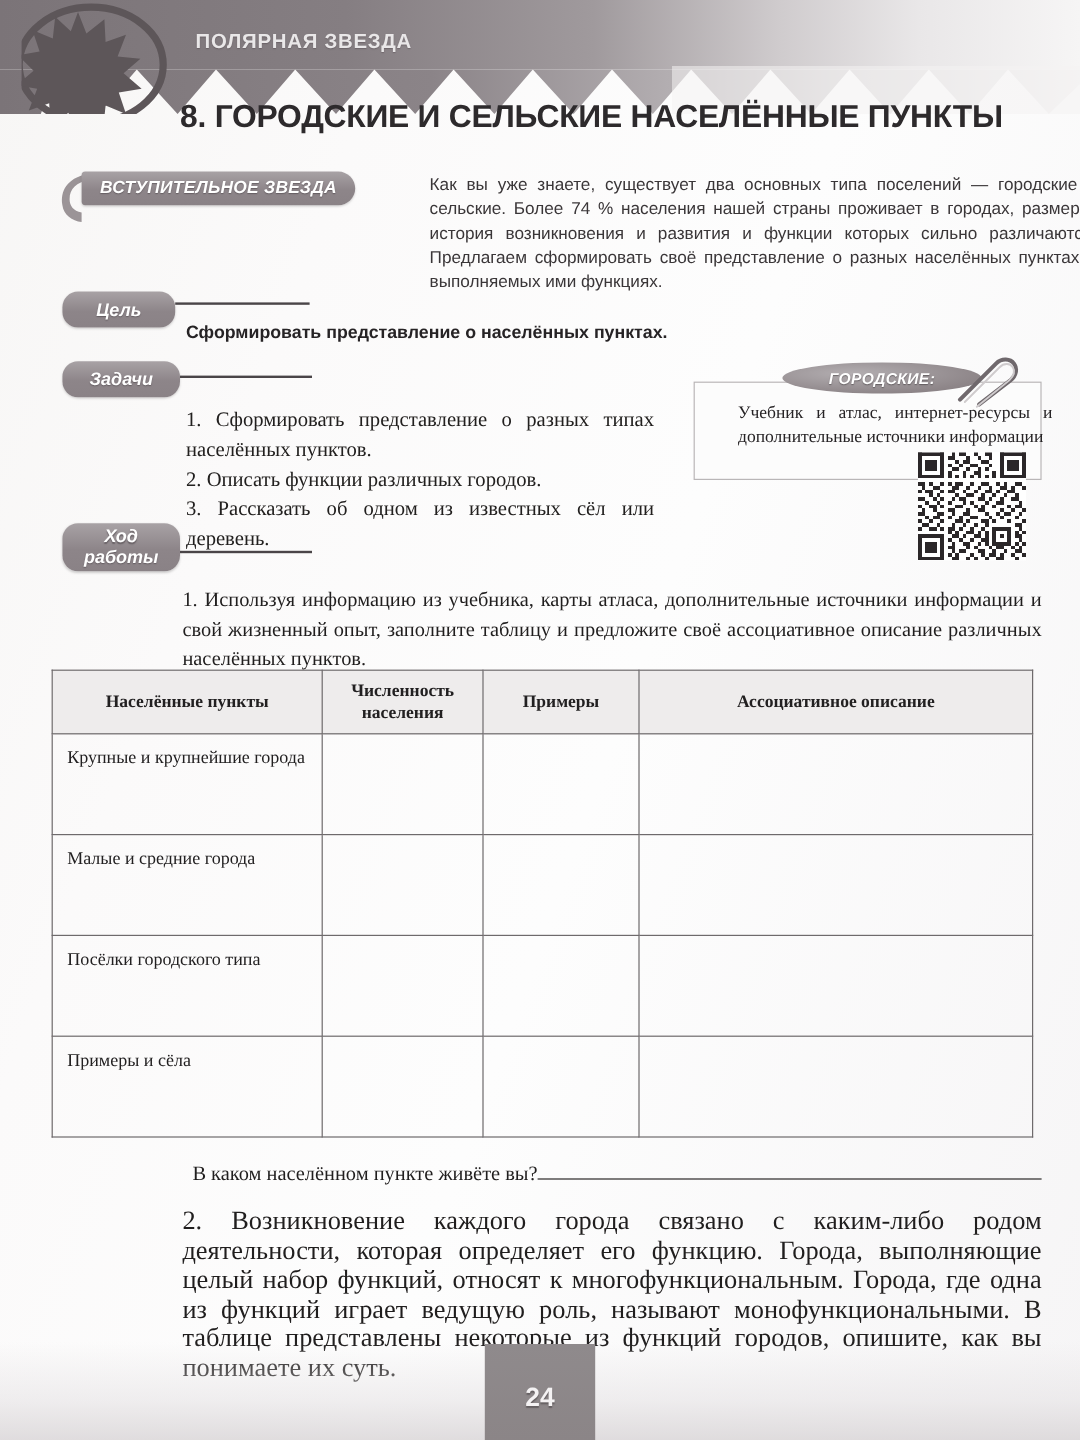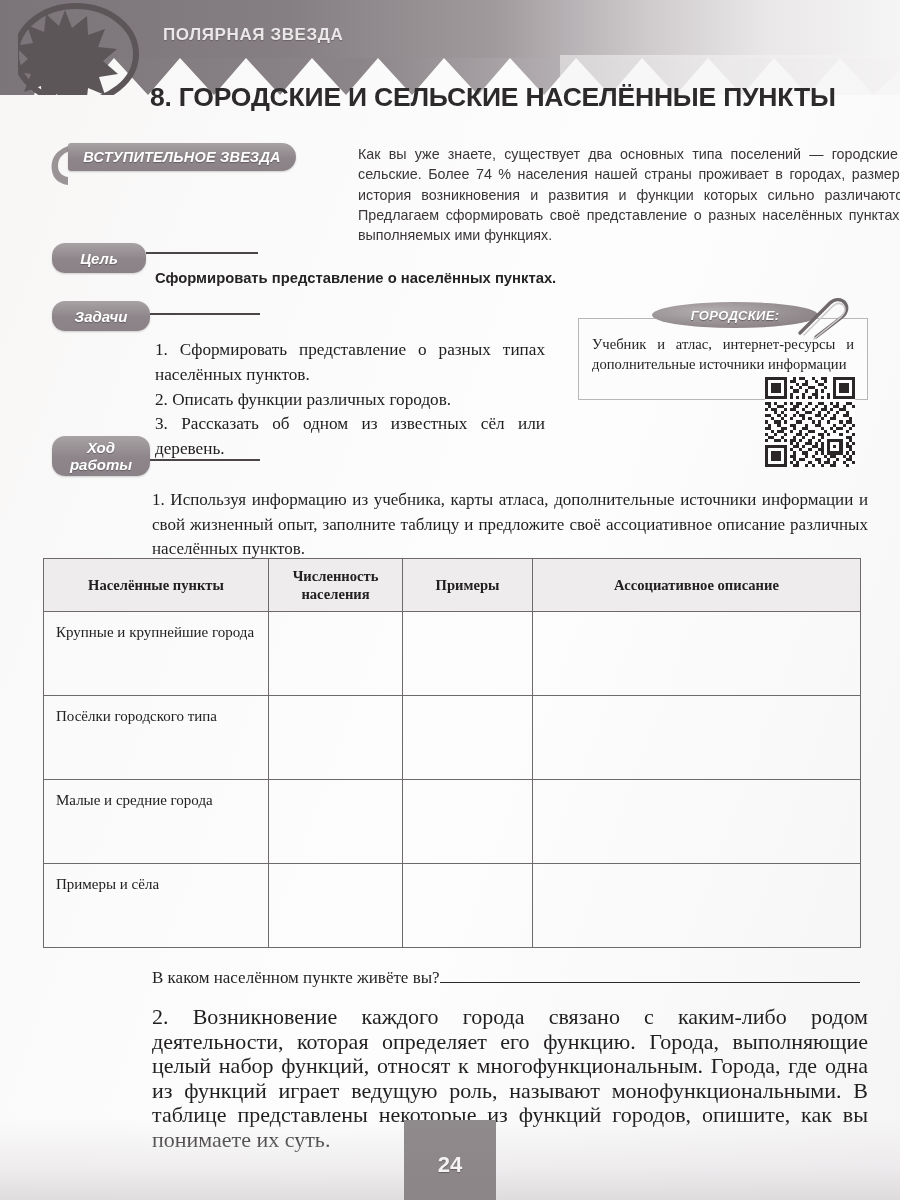--- a/index.html
+++ b/index.html
@@ -124,21 +124,21 @@
     display: flex; align-items: center; justify-content: center;
     color: #fff;
     font-family: "Liberation Sans", sans-serif;
     font-weight: bold; font-style: italic;
     font-size: 13px;
     letter-spacing: 0.3px;
     text-shadow: 0 1px 1px rgba(40,35,38,.5);
   }
   .clip { position: absolute; left: 790px; top: 293px; }
   .useful-text {
-    position: absolute; left: 592px; top: 334px; width: 262px;
+    position: absolute; left: 615px; top: 334px; width: 262px;
     font-size: 14.6px;
     line-height: 20px;
     color: #262325;
     text-align: justify;
   }
   .qr {
     position: absolute; left: 765px; top: 377px; width: 90px; height: 90px;
     background: #fff;
   }
 
@@ -181,20 +181,21 @@
     text-align: justify;
   }
   .tbl tbody td.label-cell { text-align: justify; }
 
   
   .question {
     position: absolute; left: 152px; top: 968px; width: 716px;
     font-size: 17px;
     color: #201e1e;
     white-space: nowrap;
+    text-align: right;
   }
   .question .fill-line {
     display: inline-block;
     border-bottom: 1.4px solid #2b2829;
     height: 15px;
     width: 420px;
     vertical-align: baseline;
   }
 
   
@@ -554,27 +555,27 @@
       </tr>
     </thead>
     <tbody>
       <tr>
         <td class="label-cell">Крупные и крупнейшие города</td>
         <td></td>
         <td></td>
         <td></td>
       </tr>
       <tr>
-        <td class="label-cell">Посёлки городского типа</td>
+        <td class="label-cell">Малые и средние города</td>
         <td></td>
         <td></td>
         <td></td>
       </tr>
       <tr>
-        <td class="label-cell">Малые и средние города</td>
+        <td class="label-cell">Посёлки городского типа</td>
         <td></td>
         <td></td>
         <td></td>
       </tr>
       <tr>
         <td class="label-cell">Примеры и сёла</td>
         <td></td>
         <td></td>
         <td></td>
       </tr>

